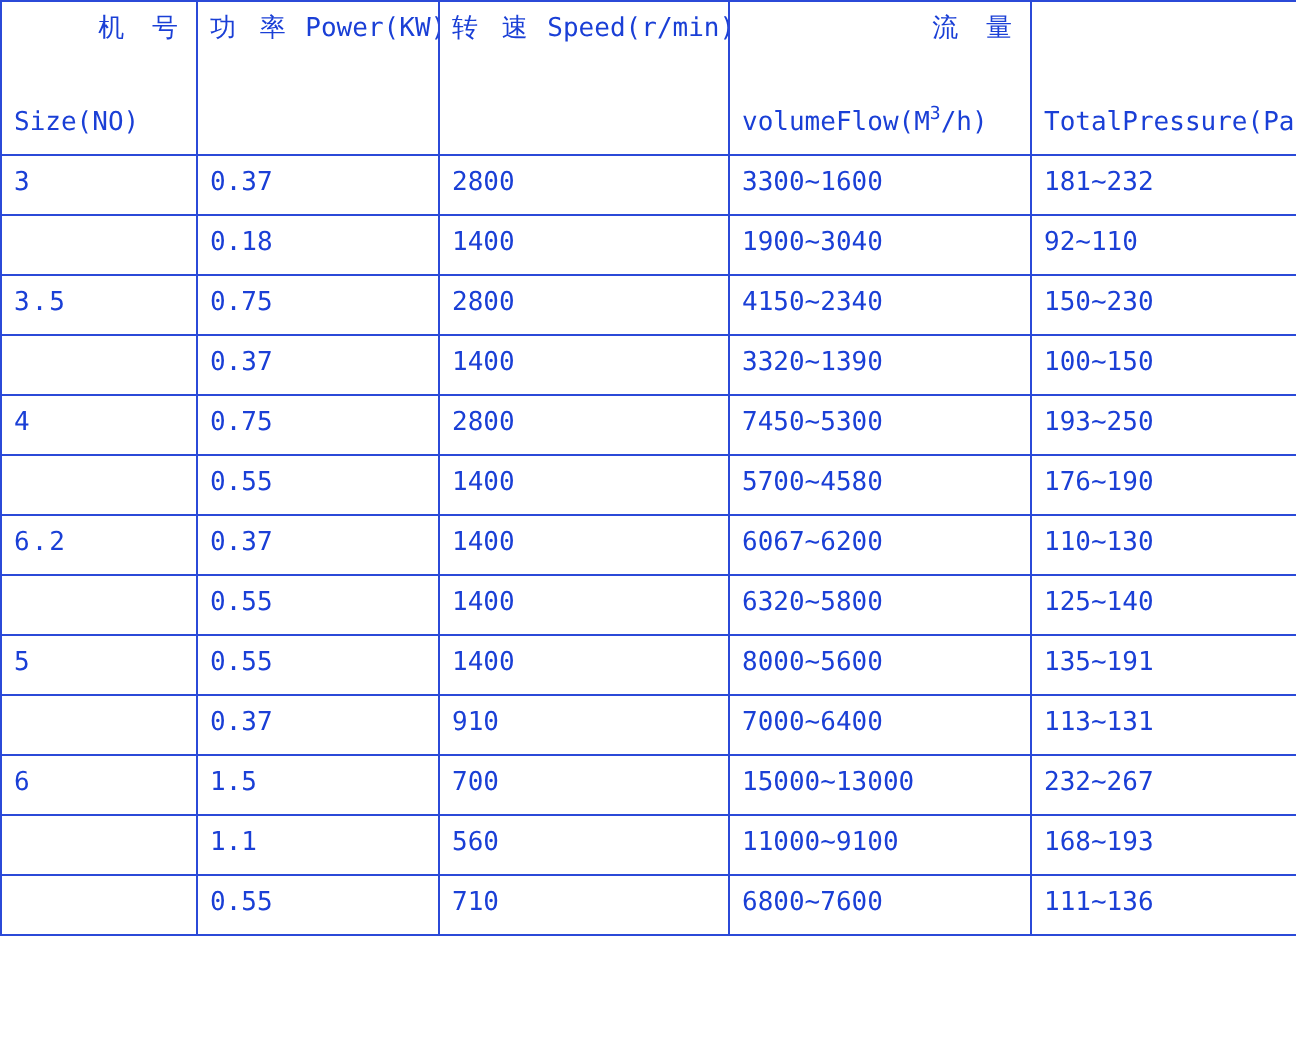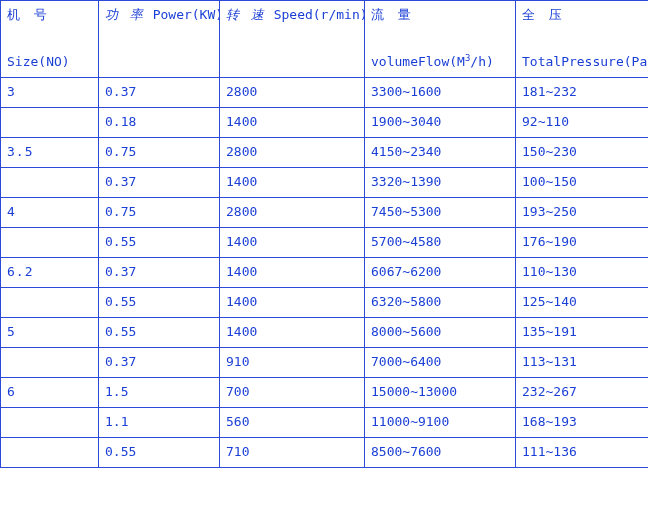--- a/index.html
+++ b/index.html
@@ -38,33 +38,33 @@
   }
   .col-size   { width: 85px; }
   .col-power  { width: 108px; }
   .col-speed  { width: 132px; }
   .col-flow   { width: 138px; }
   .col-press  { width: 183px; }
 
   .hdr-cn {
     display: block;
     letter-spacing: 3px;
+    text-align: right;
   }
   .hdr-en {
     display: block;
     margin-top: 27px;
   }
   .hdr-inline .hdr-cn,
   .hdr-inline .hdr-en {
     display: inline;
     margin-top: 0;
   }
   .hdr-inline .hdr-cn {
     letter-spacing: 2px;
-    font-style: italic;
   }
   .size-cell {
     font-weight: normal;
     letter-spacing: 1px;
   }
   .data-row td {
     height: 21px;
   }
   sup {
     font-size: 9px;
@@ -182,17 +182,17 @@
         <td class="col-size size-cell"></td>
         <td class="col-power">1.1</td>
         <td class="col-speed">560</td>
         <td class="col-flow">11000~9100</td>
         <td class="col-press">168~193</td>
       </tr>
       <tr class="data-row">
         <td class="col-size size-cell"></td>
         <td class="col-power">0.55</td>
         <td class="col-speed">710</td>
-        <td class="col-flow">8500~7600</td>
+        <td class="col-flow">6800~7600</td>
         <td class="col-press">111~136</td>
       </tr>
     </tbody>
 </table>
 
 </body></html>

